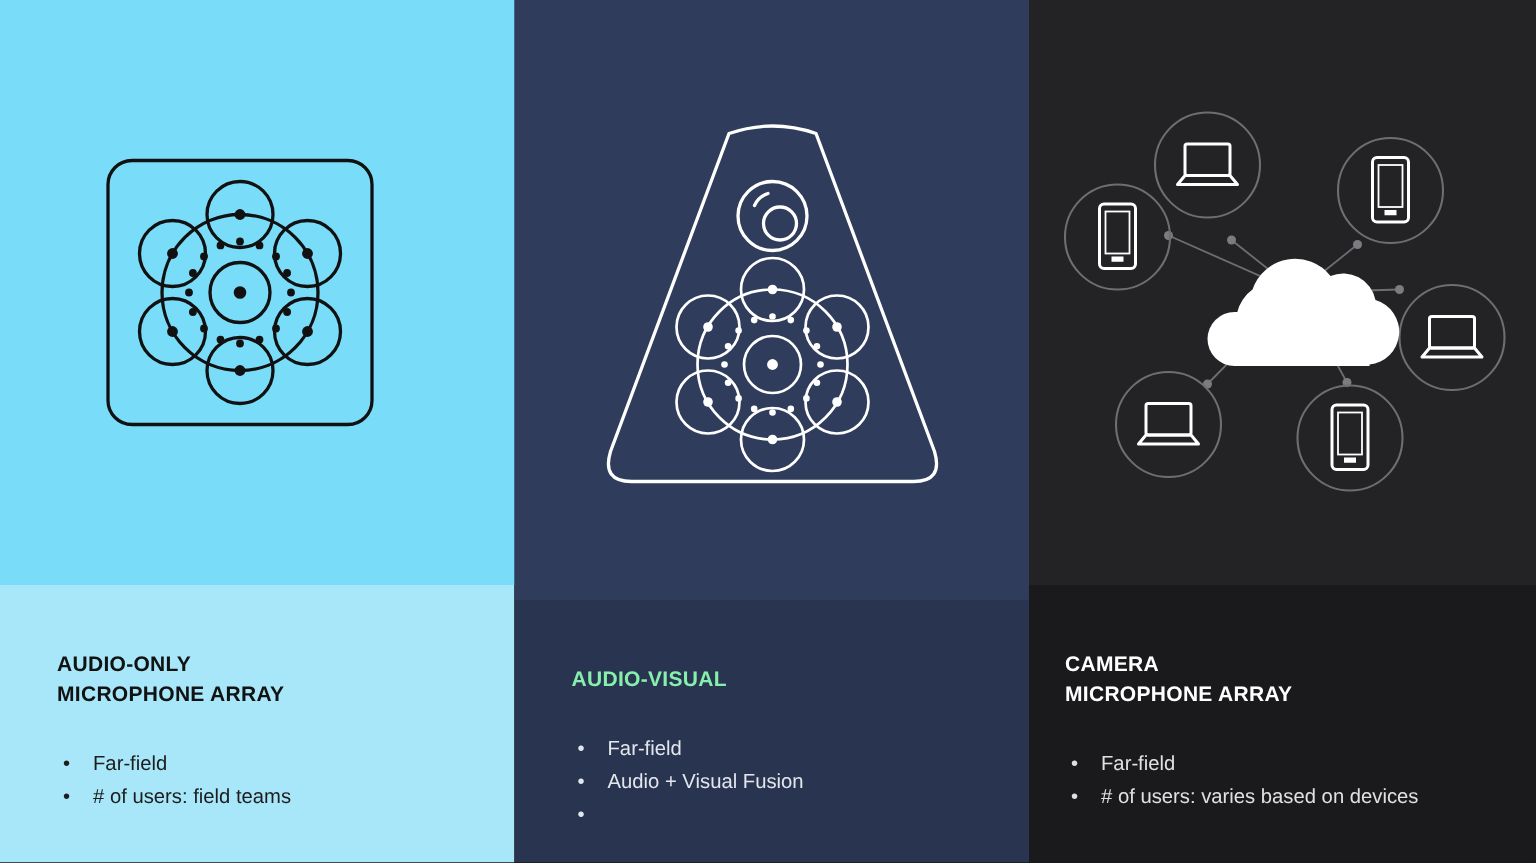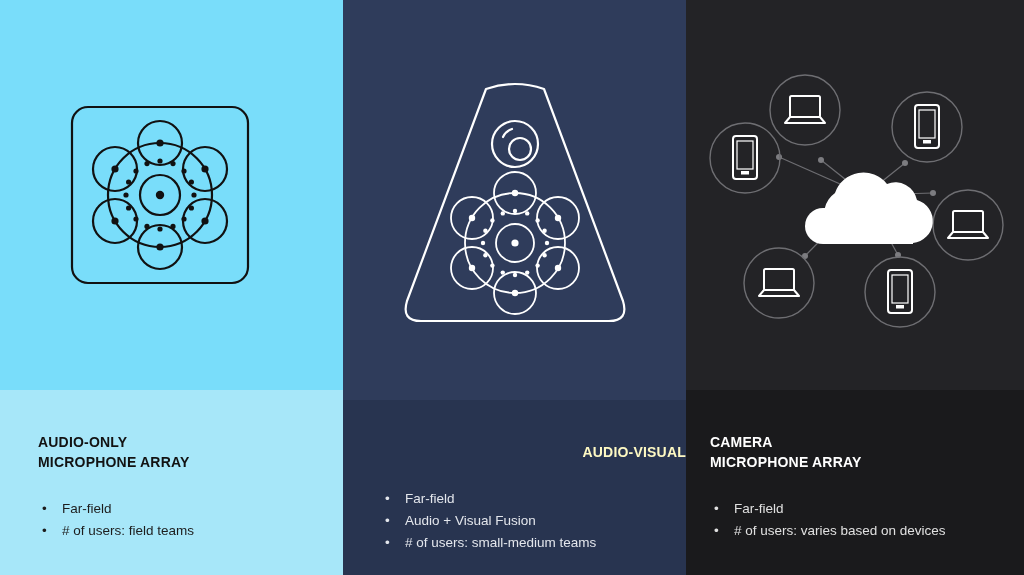--- a/index.html
+++ b/index.html
@@ -37,21 +37,21 @@
   .bullets{list-style:none;margin:0;padding:0;}
   .bullets li{
     font-size:13.5px;line-height:22px;
     position:relative;padding-left:24px;white-space:nowrap;
   }
   .bullets li .bul{
     position:absolute;left:4px;top:0;
   }
   .p1 .heading{color:#121212;}
   .p1 .bullets li{color:#1d1d1d;}
-  .p2 .heading{color:#fef9c3;text-align:right;}
+  .p2 .heading{color:#86efac;}
   .p2 .bullets li{color:#e3e6ec;}
   .p3 .heading{color:#ffffff;}
   .p3 .bullets li{color:#e0e0e0;}
 
   
   .p1 .art{justify-content:flex-start;padding-left:60px;}
   .p2 .art{padding-top:10px;}
   .p3 .art{padding-left:10px;}
 </style>
 </head>
@@ -189,21 +189,20 @@
           <li>
             <span class="bul">•</span>
             <span>Far-field</span>
           </li>
           <li>
             <span class="bul">•</span>
             <span>Audio + Visual Fusion</span>
           </li>
           <li>
             <span class="bul">•</span>
-            <span># of users: small-medium teams</span>
           </li>
         </ul>
       </div>
     </div>
   </div>
 
   <div class="panel p3">
 
     <div class="art">
       <svg width="320" height="330" viewBox="0 0 320 330">

